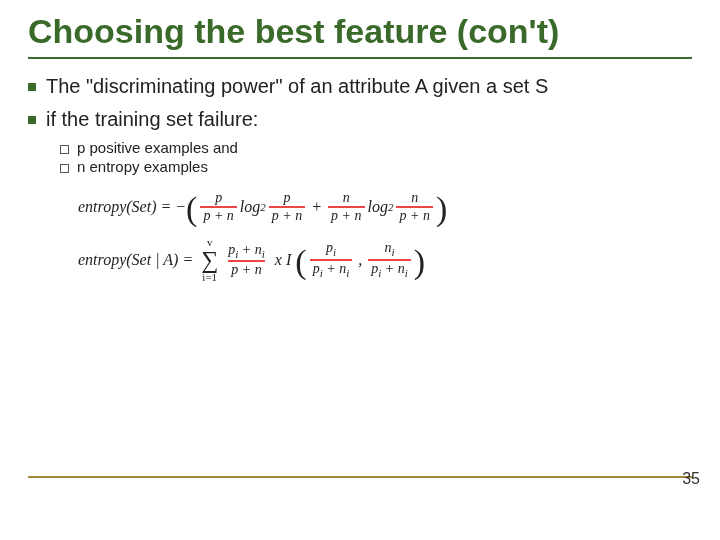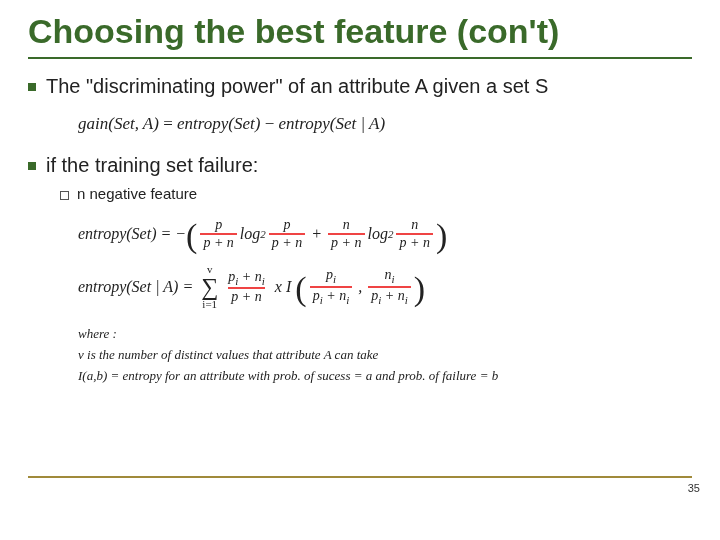--- a/index.html
+++ b/index.html
@@ -130,57 +130,54 @@
   .bottom-rule {
     position: absolute;
     left: 28px;
     right: 28px;
     bottom: 30px;
     border-top: 2px solid #a08a3a;
   }
   .pagenum {
     position: absolute;
     right: 20px;
-    bottom: 14px;
-    font-size: 11px;
+    bottom: 20px;
+    font-size: 16px;
     font-family: Arial, sans-serif;
     color: #333;
   }
   sub { font-size: 11px; }
 </style>
 </head>
 <body>
 
 <div class="slide">
 
   <h1 class="title">Choosing the best feature (con't)</h1>
 
   <div class="content">
 
     <div class="bullet1">
       <div class="sq"></div>
       <div class="btext1">The "discriminating power" of an attribute A given a set S</div>
     </div>
 
-    <div class="formula">
-      <span>gain(Set, A)</span>
-      <span class="up">=</span>
-      <span>entropy(Set)</span>
-      <span class="up">−</span>
-      <span>entropy(Set | A)</span>
-    </div>
 
     <div class="bullet1">
       <div class="sq"></div>
       <div class="btext1">if the training set failure:</div>
     </div>
 
     <div class="bullet2">
       <div class="sq2"></div>
-      <div class="btext2">n negative feature</div>
+      <div class="btext2">p positive examples and</div>
+    </div>
+    <div class="bullet2">
+      <div class="sq2"></div>
+      <div class="btext2">n entropy examples</div>
     </div>
 
     <div class="math-block">
 
       <div class="eq-row">
         <span>entropy(Set)</span>
         <span style="margin:0 4px">=</span>
         <span>−</span>
         <span class="bigparen">(</span>
         <span class="frac">
@@ -228,23 +225,18 @@
         <span style="margin:0 3px">,</span>
         <span class="frac">
           <span class="num"><span>n</span><sub>i</sub></span>
           <span class="den"><span>p</span><sub>i</sub> + <span>n</span><sub>i</sub></span>
         </span>
         <span class="bigparen">)</span>
       </div>
 
     </div>
 
-    <div class="where">
-      <div>where :</div>
-      <div>v is the number of distinct values that attribute A can take</div>
-      <div>I(a,b) = entropy for an attribute with prob. of sucess = a and prob. of failure = b</div>
-    </div>
 
   </div>
 
   <div class="bottom-rule"></div>
   <div class="pagenum">35</div>
 </div>
 
 </body></html>

